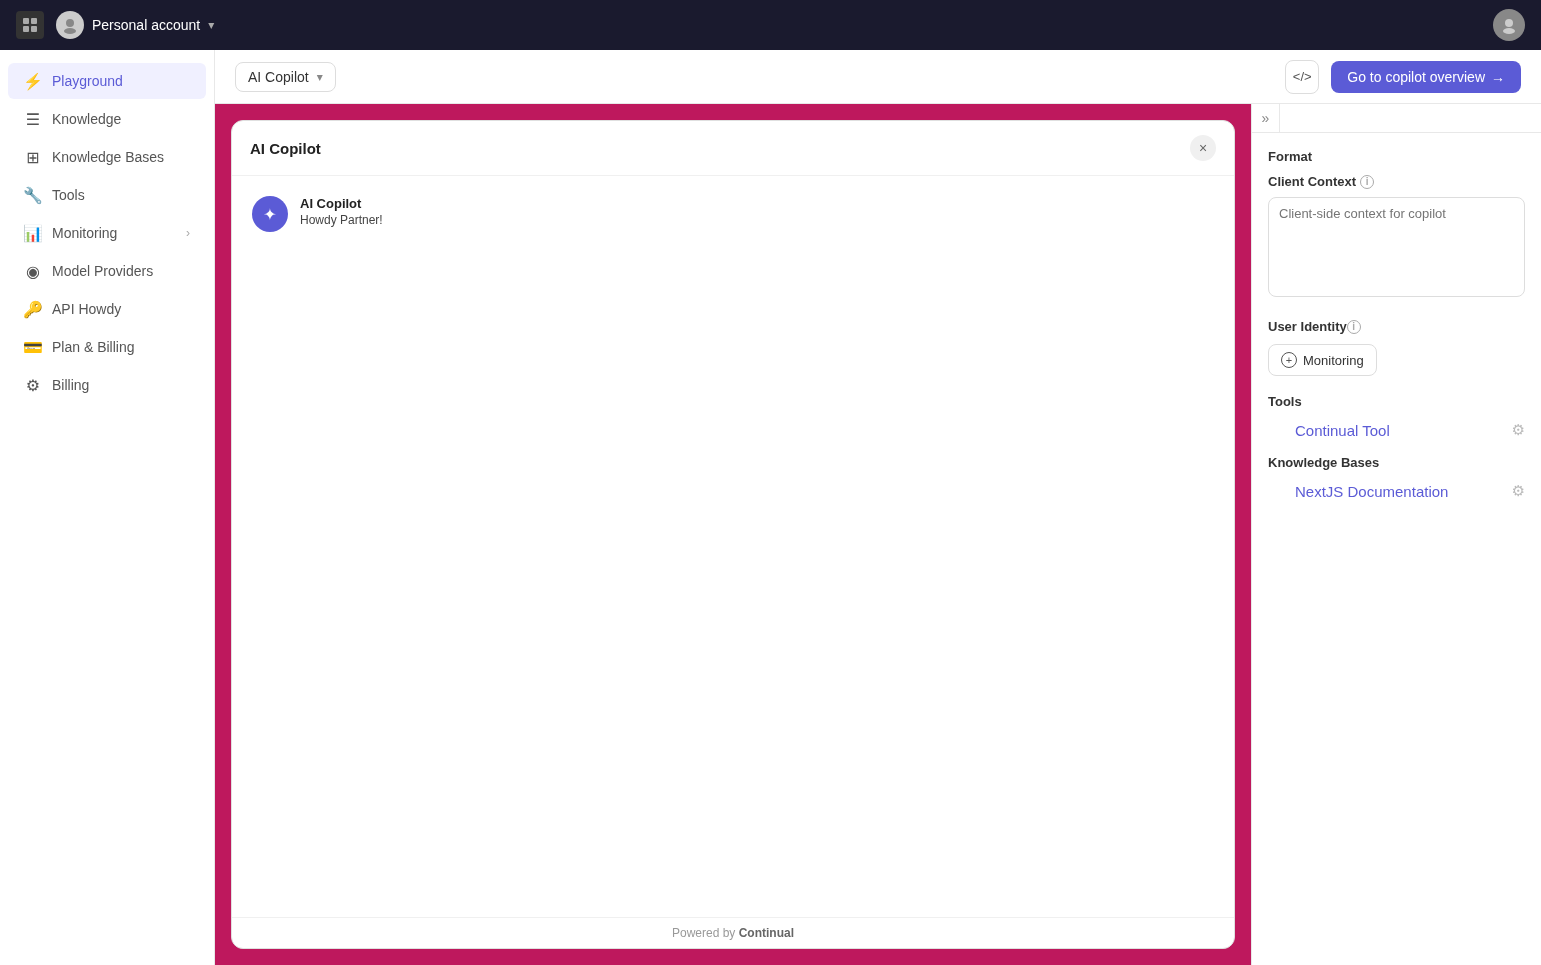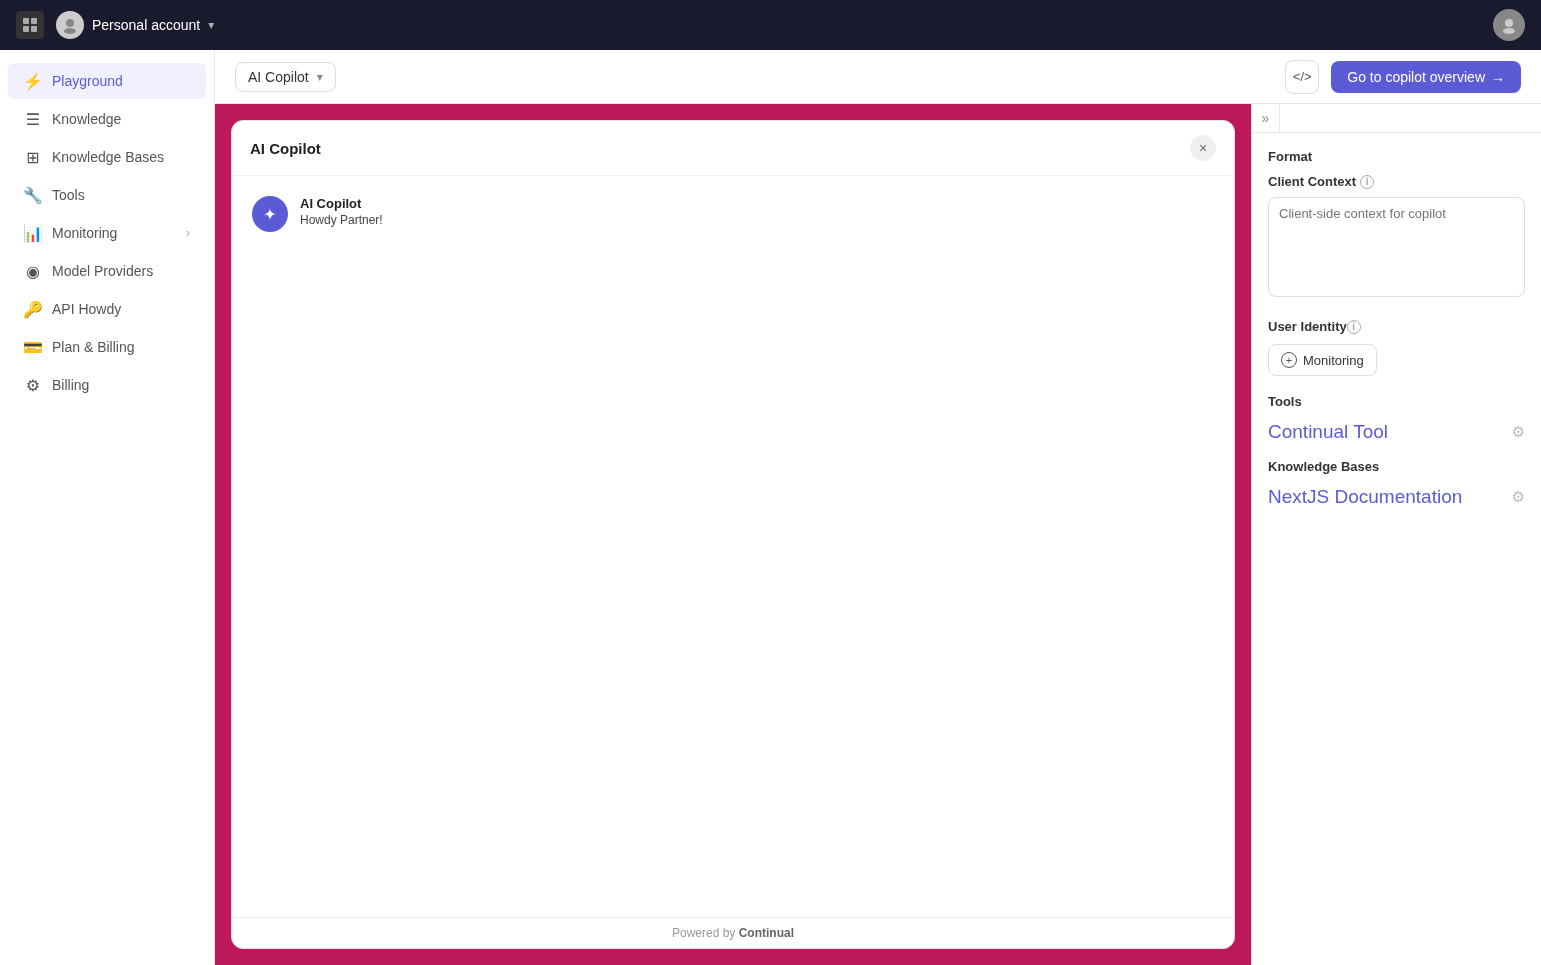--- a/index.html
+++ b/index.html
@@ -306,21 +306,21 @@
       font-size: 11px; color: #555;
     }
     .tools-label {
       font-size: 13px; font-weight: 600; color: #333;
       margin-bottom: 8px;
     }
     .tool-item {
       display: flex; align-items: center; justify-content: space-between;
       padding: 4px 0; margin-bottom: 4px;
     }
-    .tool-link { color: #5b5bd6; font-size: 19px; text-decoration: none; cursor: pointer; }
+    .tool-link { color: #5b5bd6; font-size: 15px; text-decoration: none; cursor: pointer; margin-left: 27px; }
     .gear-icon { color: #bbb; font-size: 15px; cursor: pointer; }
     .kb-label {
       font-size: 13px; font-weight: 600; color: #333;
       margin-top: 12px; margin-bottom: 8px;
     }
     .right-top-row {
       display: flex; align-items: stretch;
       border-bottom: 1px solid #e8e8e8;
     }
   </style>

